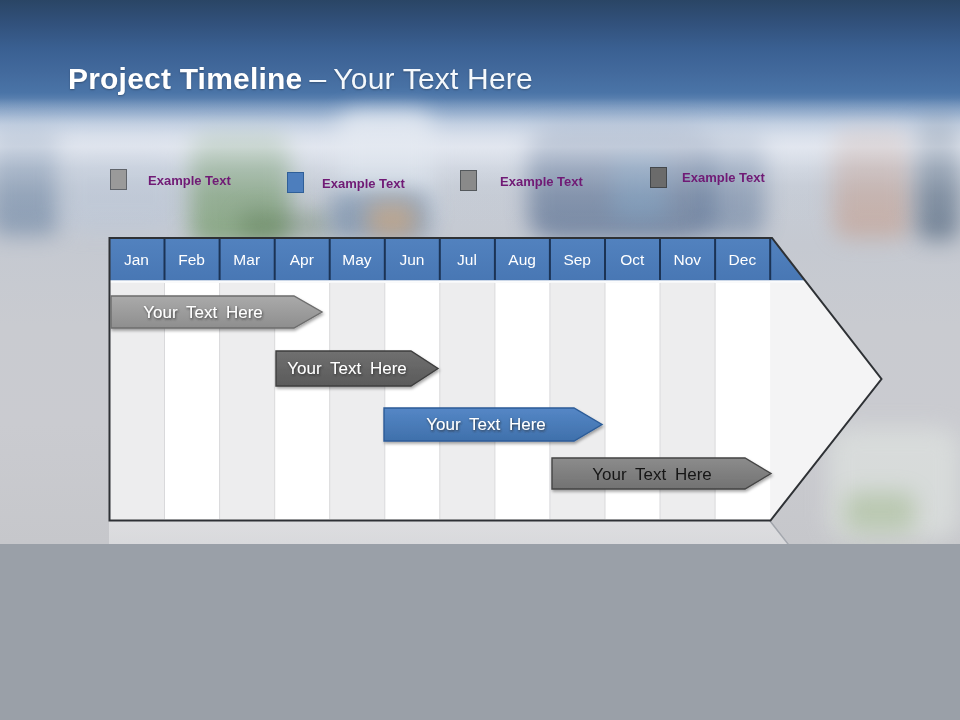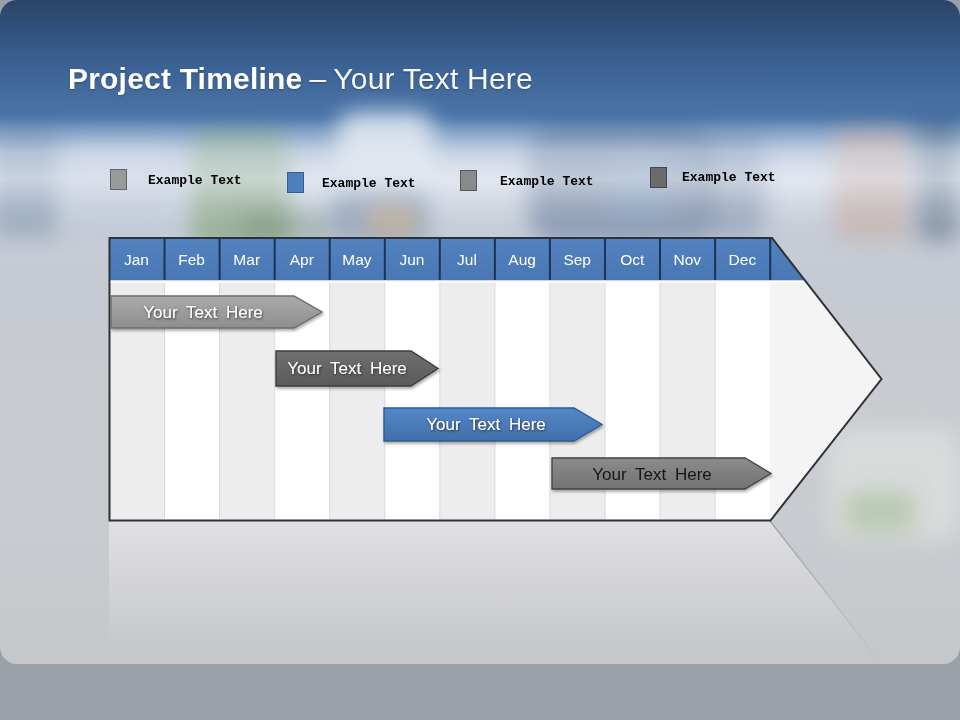--- a/index.html
+++ b/index.html
@@ -1,19 +1,19 @@
 <!DOCTYPE html>
 <html><head>
 <meta charset="utf-8">
 <style>
   html,body{margin:0;padding:0;background:#9aa0a8;}
   .slide{
-    position:relative; width:960px; height:664px; overflow:hidden;
+    position:relative; width:960px; height:544px; overflow:hidden;
     font-family:"Liberation Sans",sans-serif;
-    -webkit-user-select:none; user-select:none;border-radius:17px;
+    -webkit-user-select:none; user-select:none;
   }
   
   .bg-base{
     position:absolute; inset:0;
     background:linear-gradient(180deg,
       #2a4565 0%, #31507a 4%, #3a6092 9%, #42699c 13%, #4a74a7 17%,
       #7d9cc2 21%, #c9d4e4 25%, #dde3ed 27%, #d4dae4 30%, #c6ccd6 34%,
       #c5c9d1 45%, #c9cbd0 60%, #cacbd0 78%, #c6c7cb 100%);
   }
   .blob{position:absolute; filter:blur(11px); border-radius:18%;}
@@ -32,23 +32,22 @@
   }
   .title .t-main{font-weight:700;}
   .title .t-sep{font-weight:400; padding:0 7px; color:#f4f8fc;}
   .title .t-sub{font-weight:400; color:#f4f8fc;}
   .swatch{position:absolute; width:17px; height:21px; box-sizing:border-box;}
   .sw1{left:110px; top:169px; background:#9a9a9a; border:1.5px solid #60646a;}
   .sw2{left:287px; top:172px; background:#4d7ebd; border:1.5px solid #2f5f98;}
   .sw3{left:460px; top:170px; background:#8a8a8a; border:1.5px solid #54585c;}
   .sw4{left:650px; top:167px; background:#6b6b6b; border:1.5px solid #43474b;}
   .legend-label{
-    position:absolute; font-size:13px; font-weight:700; color:#000000;
+    position:absolute; font-size:13px; font-weight:700; color:#701a75;
     white-space:nowrap;
-    font-family:Liberation Mono, monospace;
   }
   .ll1{left:148px; top:173px;}
   .ll2{left:322px; top:176px;}
   .ll3{left:500px; top:174px;}
   .ll4{left:682px; top:170px;}
   
   .timeline-svg{position:absolute; left:0; top:0;}
   svg text{font-family:"Liberation Sans",sans-serif;}
   .month-label{fill:#ffffff; font-size:15.5px;}
   .bar-label{font-size:17px; word-spacing:4px;}

